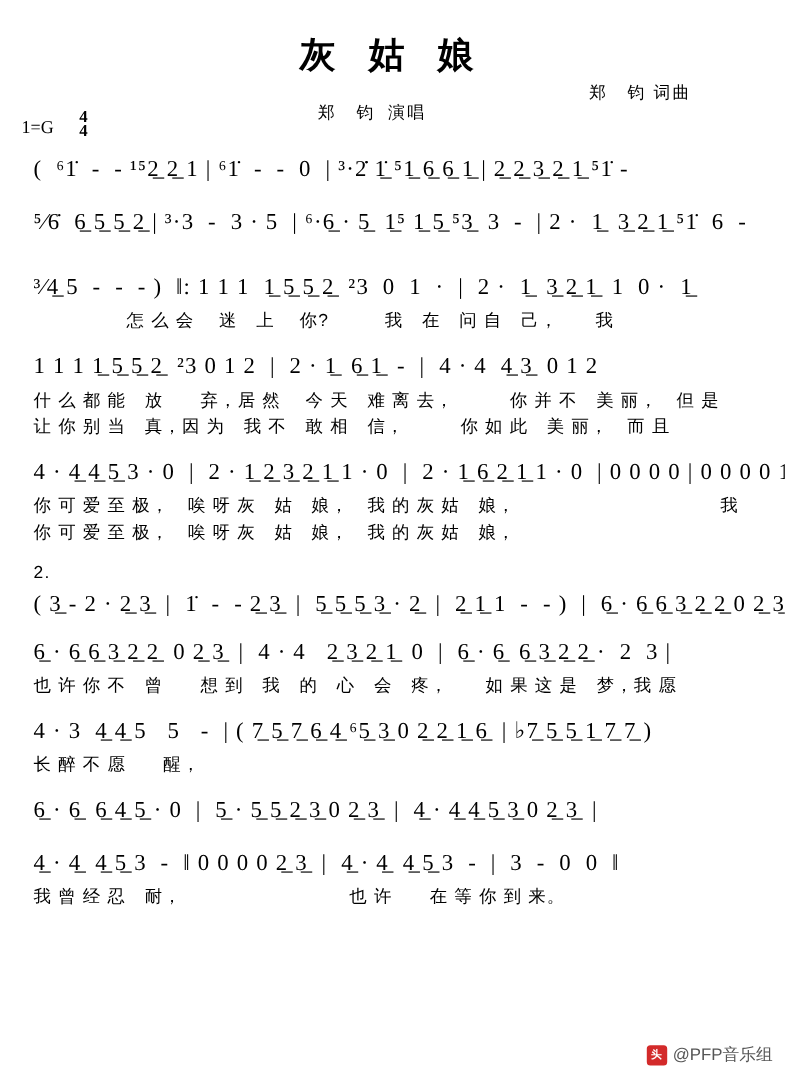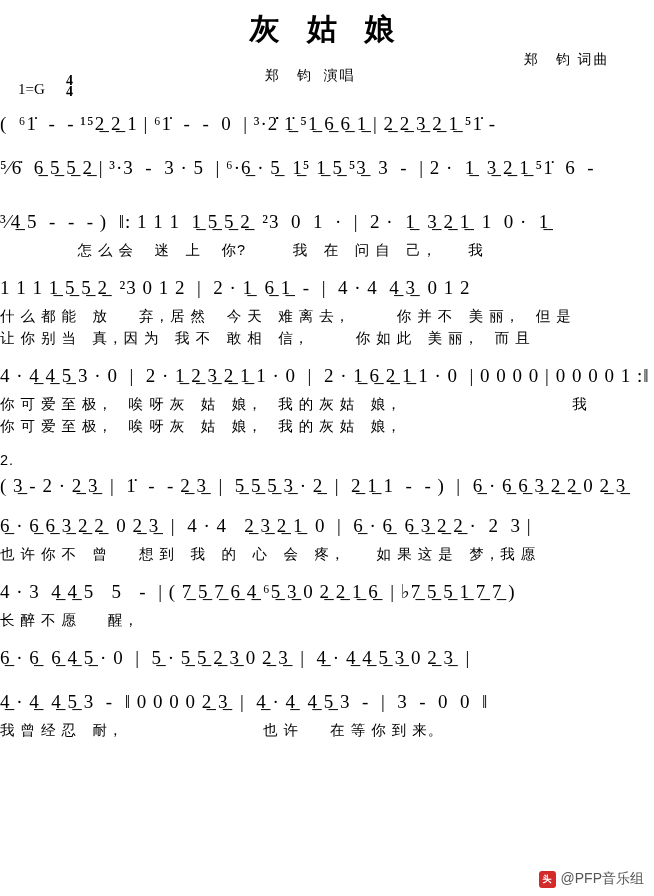--- a/index.html
+++ b/index.html
@@ -19,39 +19,39 @@
     position: relative;
     width: 654px;
     height: 896px;
   }
   .title {
     text-align: center;
     font-family: "Liberation Serif", serif;
     font-size: 30px;
     font-weight: bold;
     letter-spacing: 10px;
-    padding-top: 12px;
+    padding-top: 30px;
     line-height: 1.1;
   }
   .credits {
     position: relative;
     height: 24px;
     margin-top: 6px;
     font-size: 14px;
   }
   .credit-singer {
     position: absolute;
     left: 265px;
     top: 16px;
     letter-spacing: 2px;
     font-family: Liberation Mono, monospace;
   }
   .credit-composer {
     position: absolute;
-    left: 524px;
+    left: 491px;
     top: 0;
     letter-spacing: 2px;
   }
   .keyline {
     position: relative;
     height: 30px;
     margin-top: 4px;
     padding-left: 47px;
   }
   .key {
@@ -70,21 +70,21 @@
     font-weight: bold;
   }
   .meter span {
     display: block;
   }
   .meter .num {
     border-bottom: 0px solid #000;
   }
 
   .staff {
-    margin: 0 0;
+    margin: 0 28px;
     position: relative;
   }
   .system {
     position: relative;
     margin-bottom: 2px;
   }
   .notes {
     font-family: "Liberation Serif", serif;
     font-size: 19px;
     line-height: 30px;

